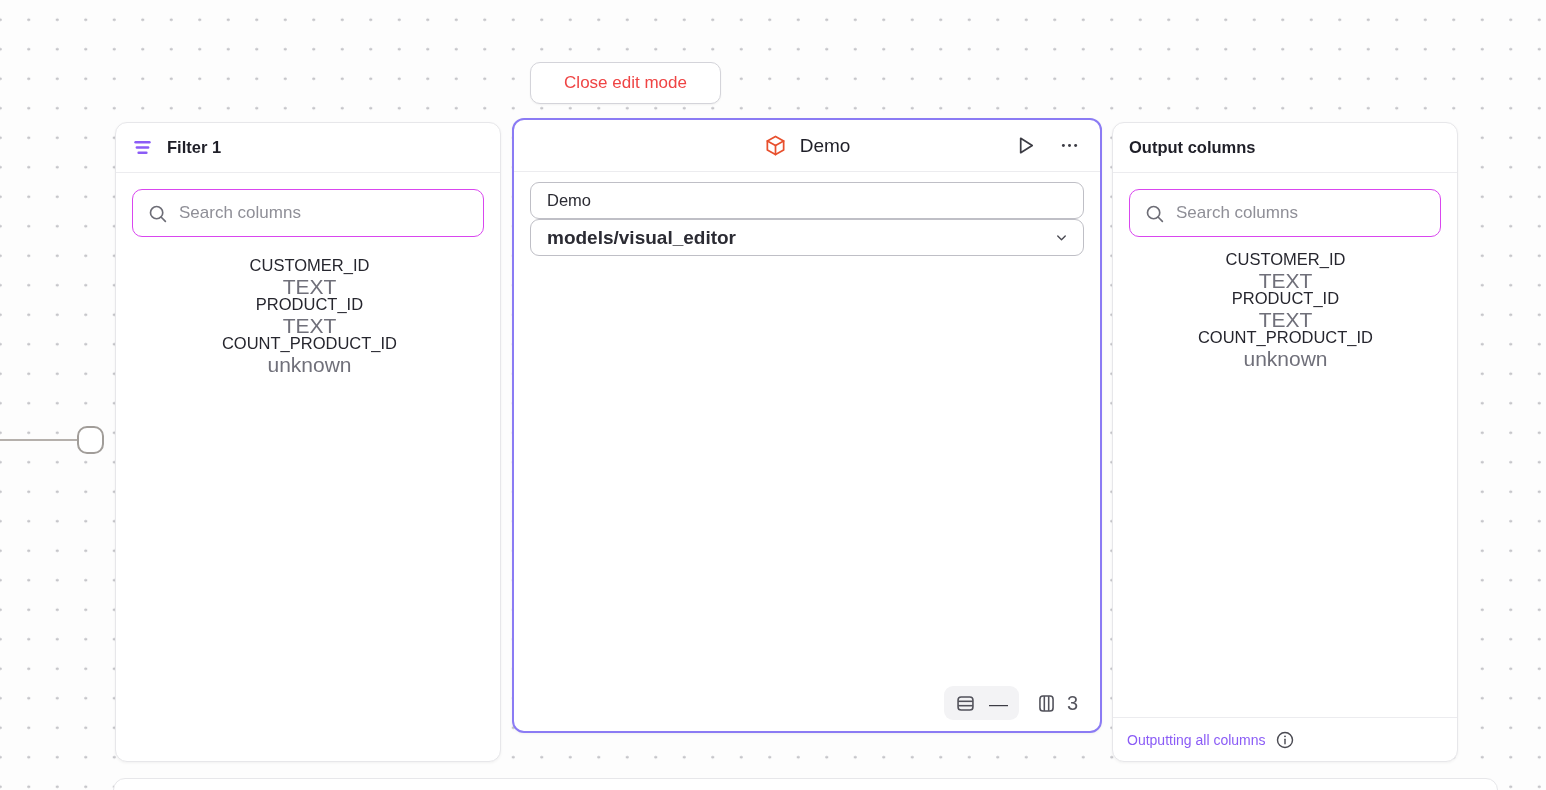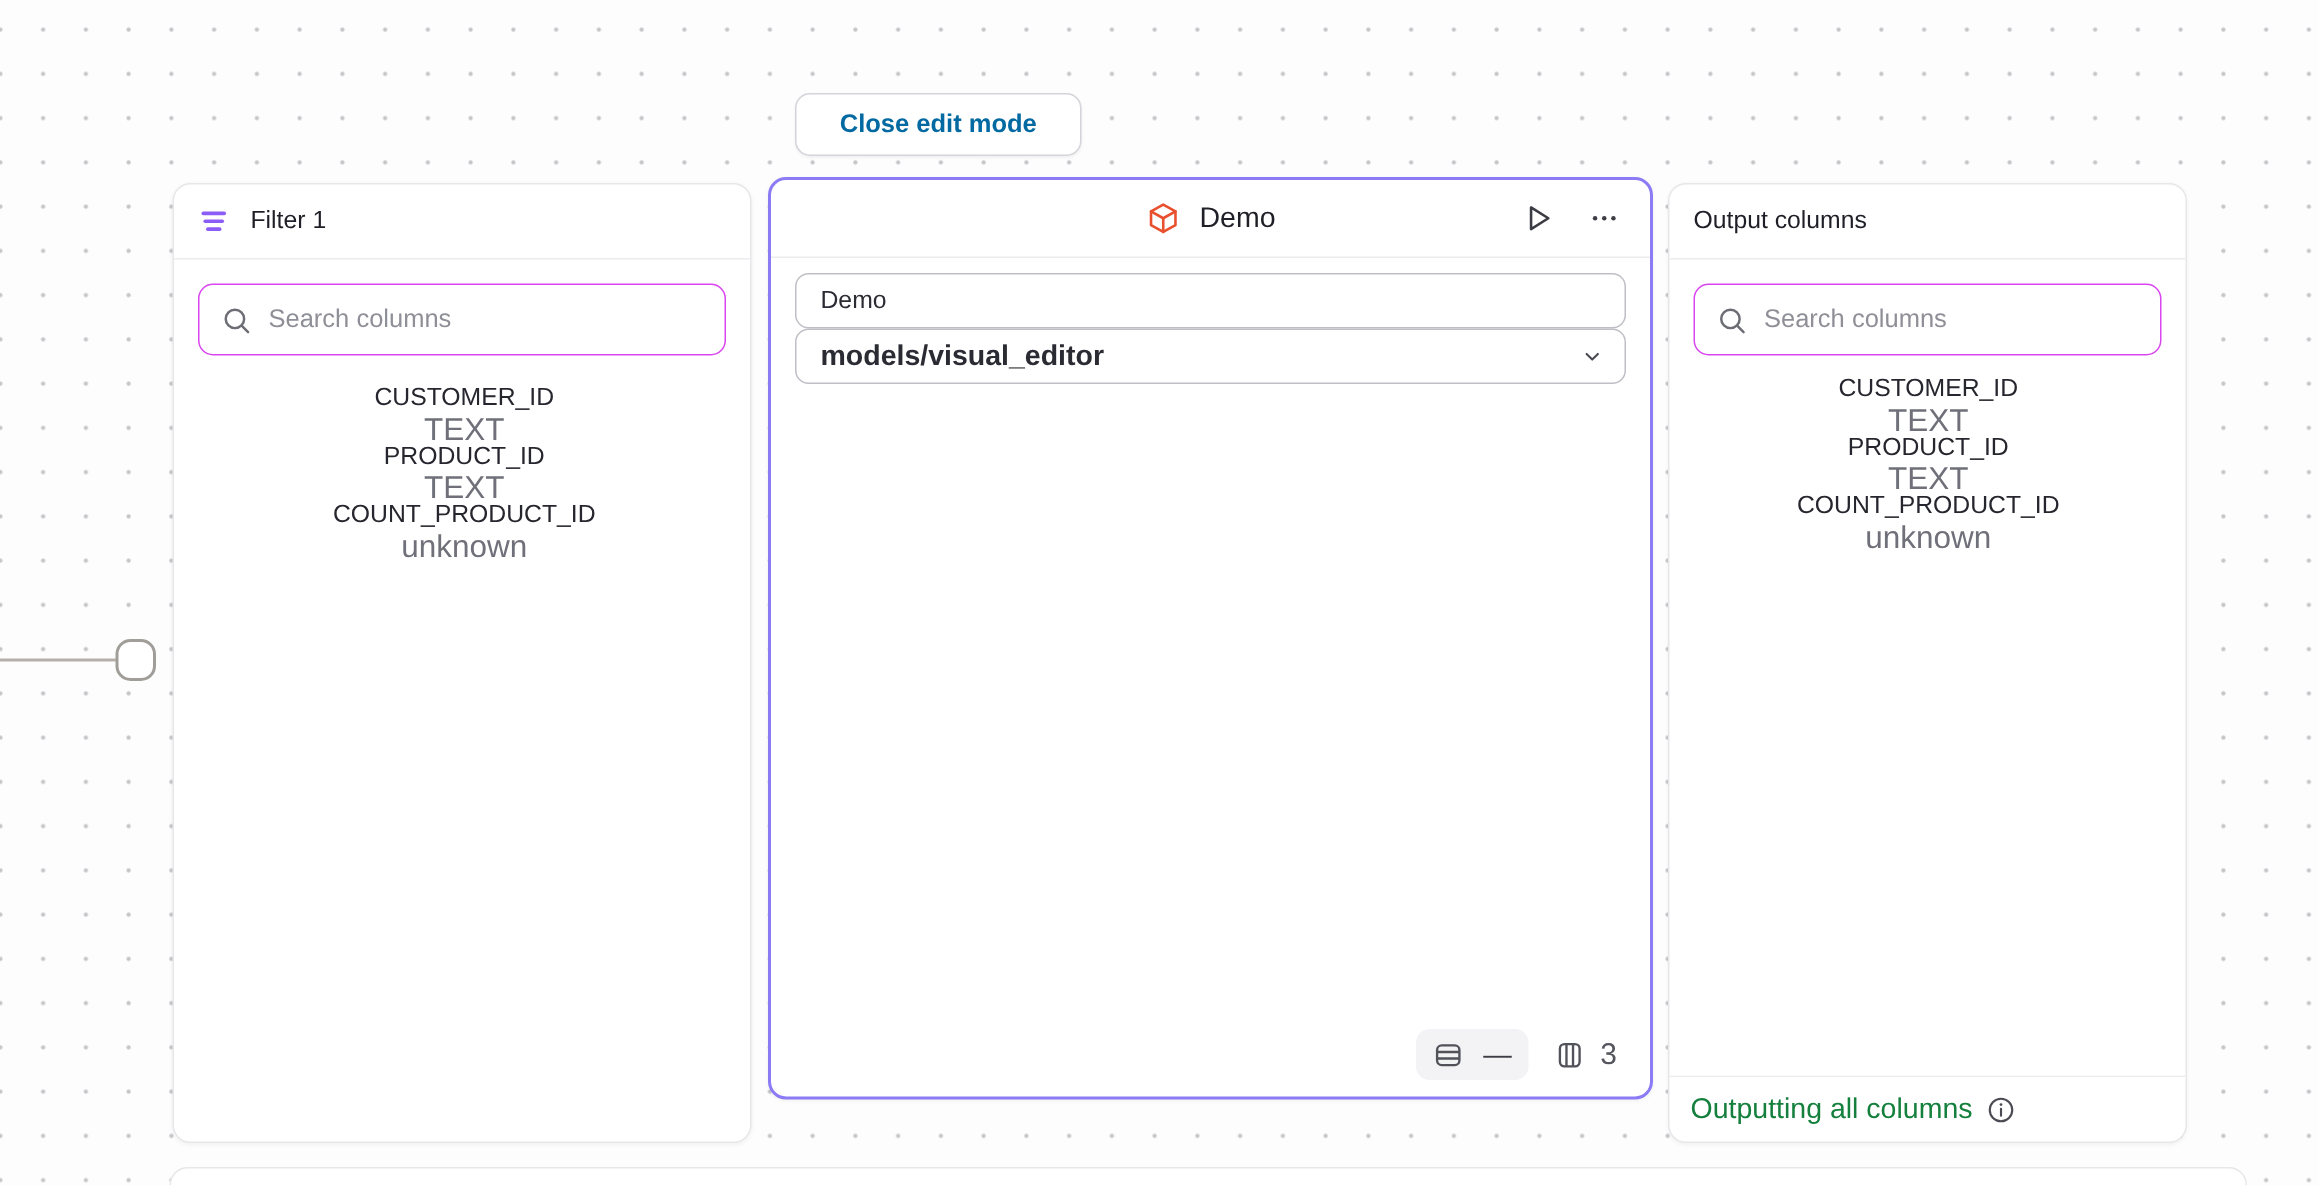--- a/index.html
+++ b/index.html
@@ -18,21 +18,21 @@
     background-position: -14px 5px;
   }
 
   
   .close-btn {
     position: absolute; left: 530px; top: 62px;
     width: 191px; height: 42px;
     background: #ffffff;
     border: 1px solid #d4d4da;
     border-radius: 10px;
-    font-size: 17px; font-weight: 700; color: #0369a1;
+    font-size: 17px; font-weight: 400; color: #ef4444;
     display: flex; align-items: center; justify-content: center;
     box-shadow: 0 1px 2px rgba(0,0,0,0.05);
     cursor: pointer;
   }
 
   
   .edge-line {
     position: absolute; left: 0; top: 439px;
     width: 78px; height: 2px; background: #b5b0ac;
   }
@@ -58,21 +58,21 @@
     border: 2px solid #8b7bf4;
   }
   .panel-output { left: 1112px; top: 122px; width: 346px; height: 640px; }
 
   .panel-header {
     height: 50px;
     display: flex; align-items: center;
     padding: 0 16px;
     border-bottom: 1px solid #ececef;
   }
-  .panel-title { font-size: 16.5px; font-weight: 400; color: #1f1f28; }
+  .panel-title { font-size: 16.5px; font-weight: 700; color: #1f1f28; }
   .hdr-icon { display: flex; align-items: center; margin-right: 14px; }
 
   .model-header {
     position: relative;
     height: 52px;
     display: flex; align-items: center; justify-content: center;
     border-bottom: 1px solid #ececef;
   }
   .model-title-group { display: flex; align-items: center; gap: 13px; }
   .model-title { font-size: 19px; font-weight: 500; color: #1f1f28; }
@@ -143,21 +143,21 @@
 
   
   .output-footer {
     position: absolute; left: 0; right: 0; bottom: 0;
     height: 44px;
     border-top: 1px solid #ececef;
     display: flex; align-items: center; gap: 9px;
     padding: 0 14px;
     border-radius: 0 0 12px 12px;
   }
-  .output-footer-text { font-size: 19px; color: #15803d; }
+  .output-footer-text { font-size: 14px; color: #8b5cf6; }
 
   
   .bottom-strip {
     position: absolute; left: 113px; top: 778px;
     width: 1385px; height: 24px;
     background: #ffffff;
     border: 1px solid #e7e7ea;
     border-radius: 12px 12px 0 0;
   }
 </style>

